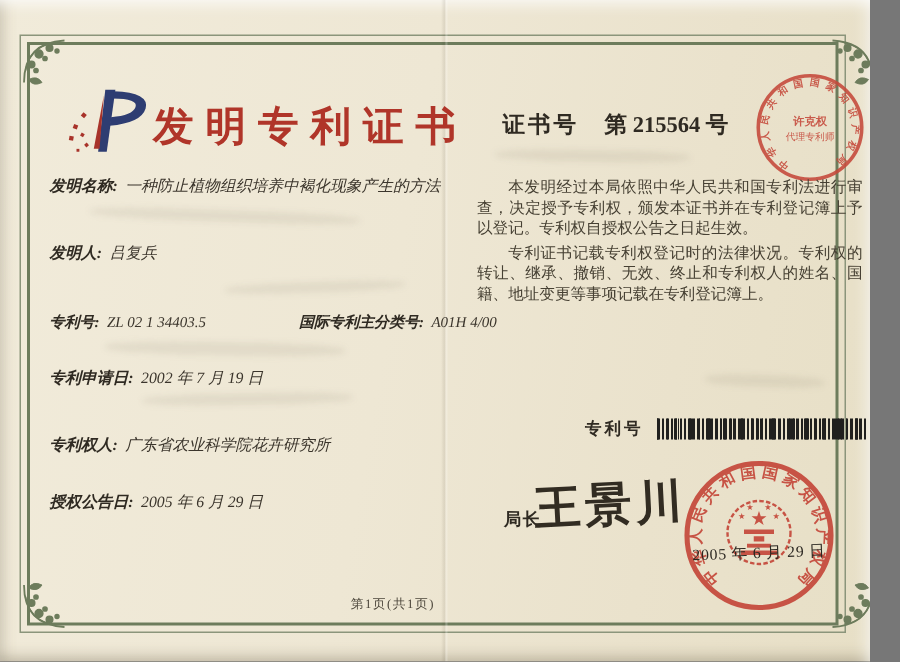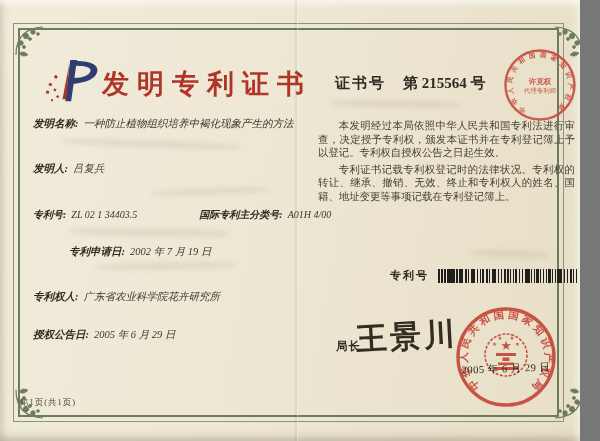--- a/index.html
+++ b/index.html
@@ -21,32 +21,32 @@
     background:linear-gradient(90deg,rgba(60,50,30,0) 0%,rgba(60,50,30,.10) 45%,rgba(255,255,255,.25) 70%,rgba(60,50,30,0) 100%);}
   .smudge{position:absolute;background:rgba(110,100,78,.10);filter:blur(2px);border-radius:40%;}
   
   .logo{position:absolute;left:44px;top:57px;width:62px;height:48px;}
   .title{position:absolute;left:102px;top:66px;font-size:27px;font-weight:bold;
     color:#b03529;letter-spacing:8px;white-space:nowrap;}
   
   .field{position:absolute;left:33px;font-size:10.5px;color:#3b352c;white-space:nowrap;font-style:italic;}
   .field .lbl{font-weight:bold;color:#2f2a22;margin-right:5px;}
   .field .lbl2{font-weight:bold;color:#2f2a22;margin:0 5px 0 14px;padding-left:48px;}
-  .f1{top:117px;} .f2{top:162px;} .f3{top:208px;font-size:10px;} .f4{top:245px;margin-left:36px;} .f5{top:290px;} .f6{top:328px;text-align:right;}
-  .page-footer{position:absolute;left:20px;top:397px;width:270px;text-align:left;
+  .f1{top:117px;} .f2{top:162px;} .f3{top:208px;font-size:10px;} .f4{top:245px;} .f5{top:290px;} .f6{top:328px;text-align:right;}
+  .page-footer{position:absolute;left:20px;top:397px;width:270px;text-align:right;
     font-size:8.5px;color:#4c463b;letter-spacing:1px;}
   
   .certno-row{position:absolute;left:335px;top:74px;display:flex;gap:17px;
     font-size:15px;color:#2f2a22;white-space:nowrap;}
   .certno-row .lbl{font-weight:bold;letter-spacing:2px;}
   .certno-row .val{font-weight:bold;}
   .body-text{position:absolute;left:318px;top:119px;width:257px;
     font-size:10.4px;line-height:13.6px;color:#464033;text-align:justify;}
   .body-text p{margin:0 0 3px 0;text-indent:2em;}
-  .patentno-row{position:absolute;left:390px;top:268px;display:flex;align-items:center;}
+  .patentno-row{position:absolute;left:390px;top:278px;display:flex;align-items:center;}
   .patentno-row .lbl{font-weight:bold;font-size:11px;color:#2f2a22;letter-spacing:2px;margin-right:9px;}
   .barcode{width:140px;height:14px;background-color:transparent;
     background-image:
       repeating-linear-gradient(90deg,#20201e 0 1.5px,transparent 1.5px 3px),
       repeating-linear-gradient(90deg,#20201e 0 1px,transparent 1px 7px),
       repeating-linear-gradient(90deg,#20201e 0 2px,transparent 2px 11px);}
   .director-lbl{position:absolute;left:336px;top:339px;font-size:11.5px;font-weight:bold;color:#2f2a22;letter-spacing:1px;}
   .signature{position:absolute;left:356px;top:316px;font-size:31px;font-weight:bold;
     color:#322c22;letter-spacing:3px;transform:rotate(-3deg);white-space:nowrap;}
   .seal-small{position:absolute;left:503px;top:48px;width:74px;height:74px;opacity:.88;}

